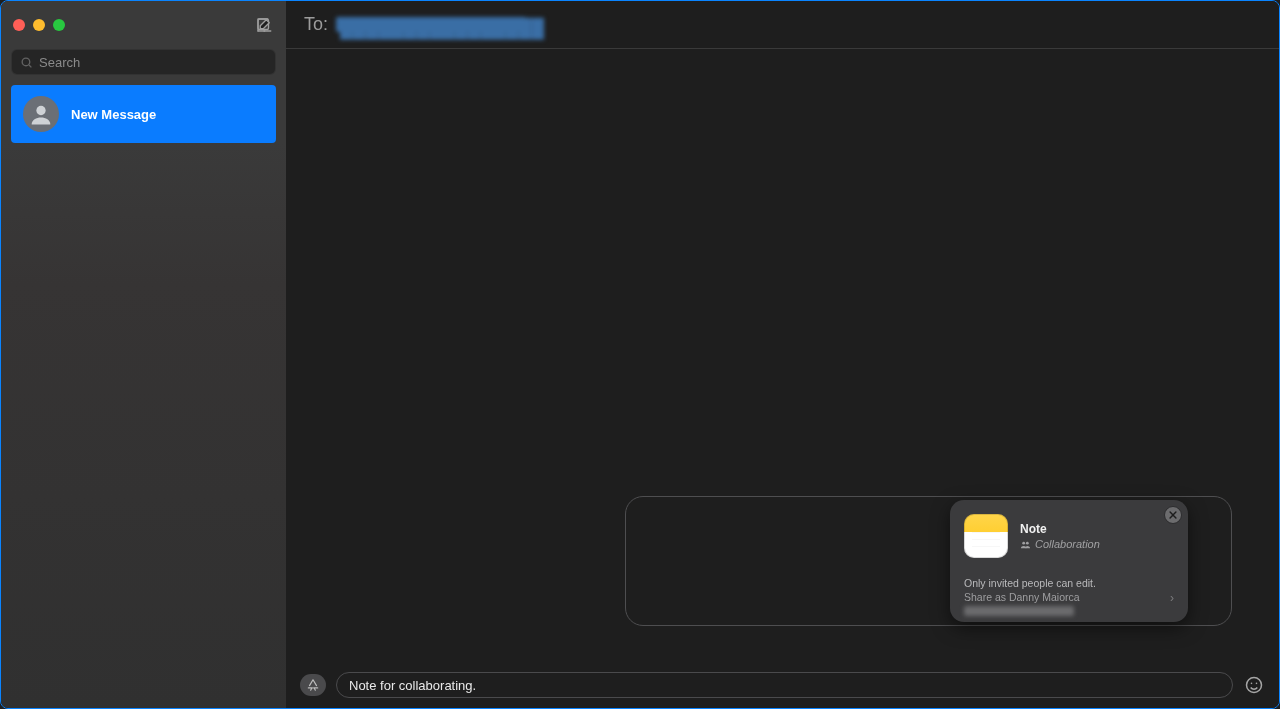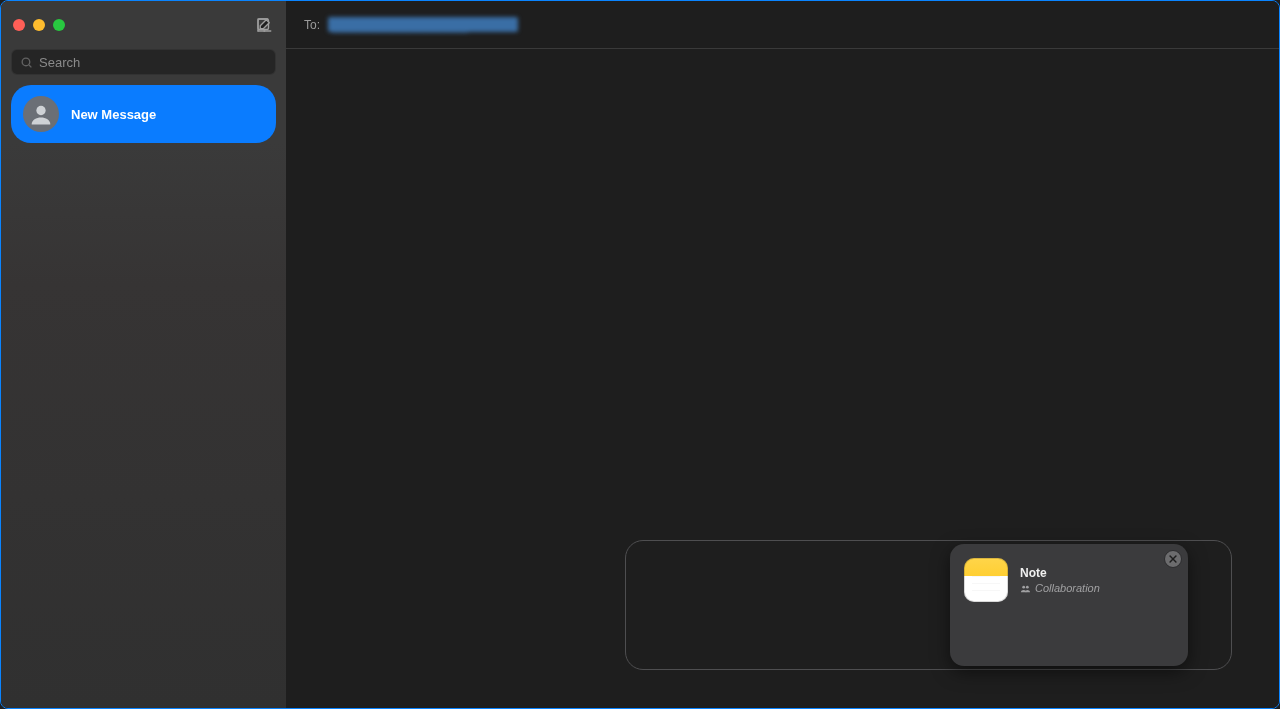--- a/index.html
+++ b/index.html
@@ -69,21 +69,21 @@
       color: #8a8a8a;
       font-size: 13px;
       gap: 6px;
     }
     .search svg { opacity: 0.6; }
     .conv-list {
       padding: 0 10px;
     }
     .conv-item {
       background: #0a7cff;
-      border-radius: 20px;
+      border-radius: 4px;
       height: 58px;
       display: flex;
       align-items: center;
       padding: 8px 12px;
       gap: 12px;
       color: #fff;
       cursor: pointer;
     }
     .avatar {
       width: 36px;
@@ -109,21 +109,21 @@
       display: flex;
       flex-direction: column;
     }
     .to-bar {
       height: 48px;
       border-bottom: 1px solid #3a3a3a;
       display: flex;
       align-items: center;
       padding: 0 18px;
       gap: 8px;
-      font-size: 12px;
+      font-size: 18px;
       color: #9c9c9c;
     }
     .to-label { color: #9c9c9c; }
     .to-value {
       background: #3a6ea5;
       color: #3a6ea5;
       padding: 1px 4px;
       border-radius: 2px;
       width: 190px;
       height: 15px;
@@ -352,17 +352,41 @@
             <svg width="11" height="11" viewBox="0 0 24 24" fill="currentColor">
                 <circle cx="8" cy="9" r="3"></circle>
                 <circle cx="16" cy="9" r="3"></circle>
                 <path d="M2 20c0-3 3-4.5 6-4.5s6 1.5 6 4.5"></path>
                 <path d="M12 20c0-3 2-4.5 4-4.5s6 1.5 6 4.5"></path>
               </svg>
             <span>Collaboration</span>
           </div>
         </div>
       </div>
-    </div>
-
-  </div>
-
+      <div class="share-body">
+        <div>Only invited people can edit.</div>
+        <div class="line2">Share as Danny Maiorca</div>
+        <span class="blur"></span>
+        <span class="share-chevron">›</span>
+      </div>
+    </div>
+
+  </div>
+
+  <div class="input-row">
+    <div class="apps-btn" title="Apps">
+      <svg width="14" height="14" viewBox="0 0 24 24" fill="none" stroke="currentColor" stroke-width="2" stroke-linecap="round">
+          <path d="M12 3l6 10M12 3L6 13M4 17h7M13 17h7M8 21l2-4M16 21l-2-4"></path>
+        </svg>
+    </div>
+    <div class="msg-field">
+      <span>Note for collaborating.</span>
+    </div>
+    <div class="emoji-btn" title="Emoji">
+      <svg width="20" height="20" viewBox="0 0 24 24" fill="none" stroke="currentColor" stroke-width="1.8">
+          <circle cx="12" cy="12" r="9"></circle>
+          <circle cx="9" cy="10" r="1" fill="currentColor" stroke="none"></circle>
+          <circle cx="15" cy="10" r="1" fill="currentColor" stroke="none"></circle>
+          <path d="M8 15c1 1.3 2.4 2 4 2s3-0.7 4-2"></path>
+        </svg>
+    </div>
+  </div>
 </div>
 
 </body></html>

